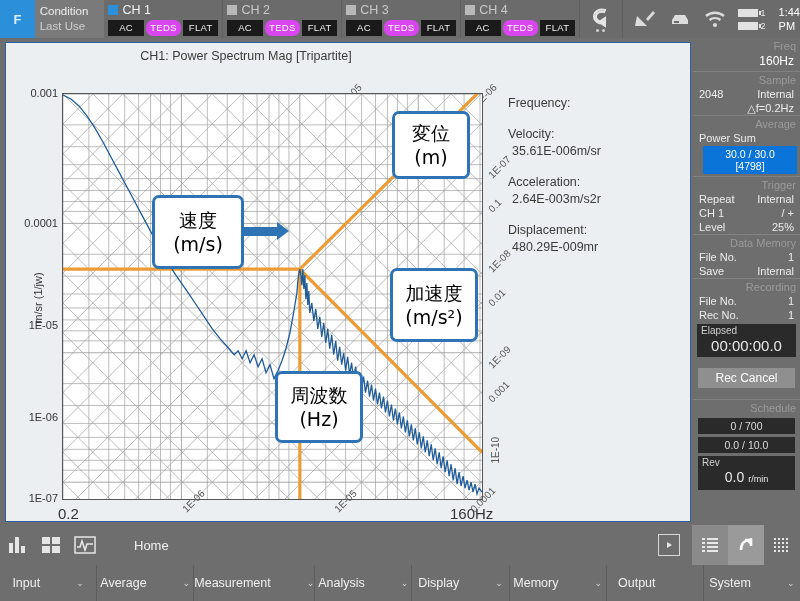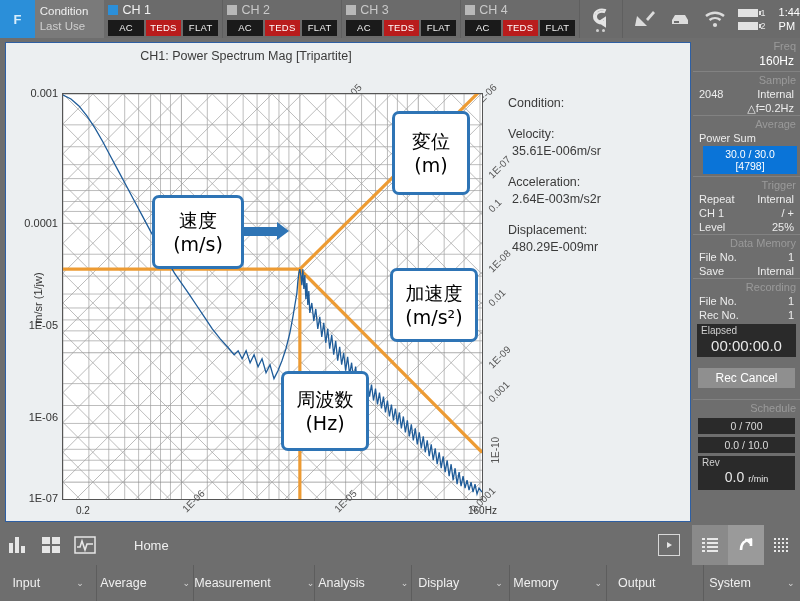--- a/index.html
+++ b/index.html
@@ -23,21 +23,21 @@
              display:flex; flex-direction:column; justify-content:center;
              border-right:1px solid #5f5f5f; }
   .chhead { display:flex; align-items:center; gap:4px; height:16px; }
   .chbox { width:10px; height:10px; background:#b8b8b8; }
   .chbox.active { background:#2b8fd9; }
   .chname { font-size:12.5px; color:#f2f2f2; }
   .chname.dim { color:#c9c9c9; }
   .chbtns { display:flex; gap:2px; margin-top:2px; }
   .chbtn { flex:1; background:#1a1a1a; color:#f0f0f0; font-size:9.5px;
            text-align:center; padding:2px 0 3px; letter-spacing:.3px; }
-  .chbtn.on { background:#b91c1c; color:#fff; }
+  .chbtn.on { background:#d946ef; color:#fff;border-radius:7px; }
   .loopzone { width:44px; background:#6b6b6b; display:flex; flex-direction:column;
               align-items:center; justify-content:center; border-right:1px solid #5f5f5f;}
   .dots { display:flex; gap:3px; margin-top:1px;}
   .dots i { width:3px; height:3px; border-radius:50%; background:#d0d0d0; display:block;}
   .sysicons { flex:1; background:#6b6b6b; display:flex; align-items:center;
               gap:11px; padding-left:10px; }
   .batcol { display:flex; flex-direction:column; gap:3px; }
   .batrow { display:flex; align-items:center; gap:3px; }
   .bat { width:20px; height:8px; background:#e2e2e2; position:relative; }
   .bat:after { content:""; position:absolute; right:-3px; top:2px; width:2px;
@@ -55,21 +55,21 @@
   .plotbox { position:absolute; left:56px; top:50px; width:421px; height:407px;
              background:#fff; border:1px solid #555; overflow:hidden; }
   .grid { position:absolute; inset:0; }
 
   
   .ylab { position:absolute; right:0; font-size:11px; color:#333;
           transform:translateY(-50%); white-space:nowrap; }
   .ytitle { position:absolute; left:4px; top:50%; font-size:11px; color:#333;
             transform:translate(0,-50%) rotate(-90deg); transform-origin:center;
             white-space:nowrap; }
-  .xlab { position:absolute; font-size:10px; color:#333; white-space:nowrap;margin-left:18px; }
+  .xlab { position:absolute; font-size:15px; color:#333; white-space:nowrap; }
   .diaglab { position:absolute; font-size:10px; color:#555; white-space:nowrap;
              transform:rotate(-45deg); transform-origin:left center; }
   .vertlab { position:absolute; font-size:10px; color:#555; white-space:nowrap;
              transform:rotate(-90deg); transform-origin:left center; }
   .xtitle { position:absolute; width:421px; left:56px; top:488px; text-align:center;
             font-size:11.5px; color:#333; }
 
   
   .readout { position:absolute; left:502px; top:52px; width:175px; color:#3a3a3a; }
   .ro-item { margin-bottom:14px; }
@@ -419,21 +419,21 @@
 
     <span class="xlab" style="left:52px;top:462px;">0.2</span>
     <span class="xlab" style="left:444px;top:462px;">160Hz</span>
     <span class="diaglab" style="left:178px;top:462px;">1E-06</span>
     <span class="diaglab" style="left:330px;top:462px;">1E-05</span>
     <span class="diaglab" style="left:466px;top:462px;">0.0001</span>
     <div class="xtitle" style="top:488px;left:30px;">Hz (Hann)</div>
 
     <div class="readout">
       <div class="ro-item">
-        <div class="ro-key">Condition:</div>
+        <div class="ro-key">Frequency:</div>
       </div>
       <div class="ro-item">
         <div class="ro-key">Velocity:</div>
         <div class="ro-val">35.61E-006m/sr</div>
       </div>
       <div class="ro-item">
         <div class="ro-key">Acceleration:</div>
         <div class="ro-val">2.64E-003m/s2r</div>
       </div>
       <div class="ro-item">
@@ -441,31 +441,31 @@
         <div class="ro-val">480.29E-009mr</div>
       </div>
     </div>
 
     <div class="callout" style="left:146px;top:152px;width:92px;height:74px;">
       <b>速度</b>
       <span class="u">(m/s)</span>
     </div>
     <div class="arrow" style="left:238px;top:184px;width:34px;"></div>
 
-    <div class="callout" style="left:386px;top:68px;width:78px;height:84px;">
+    <div class="callout" style="left:386px;top:68px;width:78px;height:68px;">
       <b>変位</b>
       <span class="u">(m)</span>
     </div>
 
     <div class="callout" style="left:384px;top:225px;width:88px;height:74px;">
       <b>加速度</b>
       <span class="u">(m/s²)</span>
     </div>
 
-    <div class="callout" style="left:275px;top:328px;width:88px;height:80px;">
+    <div class="callout" style="left:269px;top:328px;width:88px;height:72px;">
       <b>周波数</b>
       <span class="u">(Hz)</span>
     </div>
   </div>
 
   <div class="sidebar">
 
     <div class="sec-h first">Freq</div>
     <div class="bigval">160Hz</div>
 

